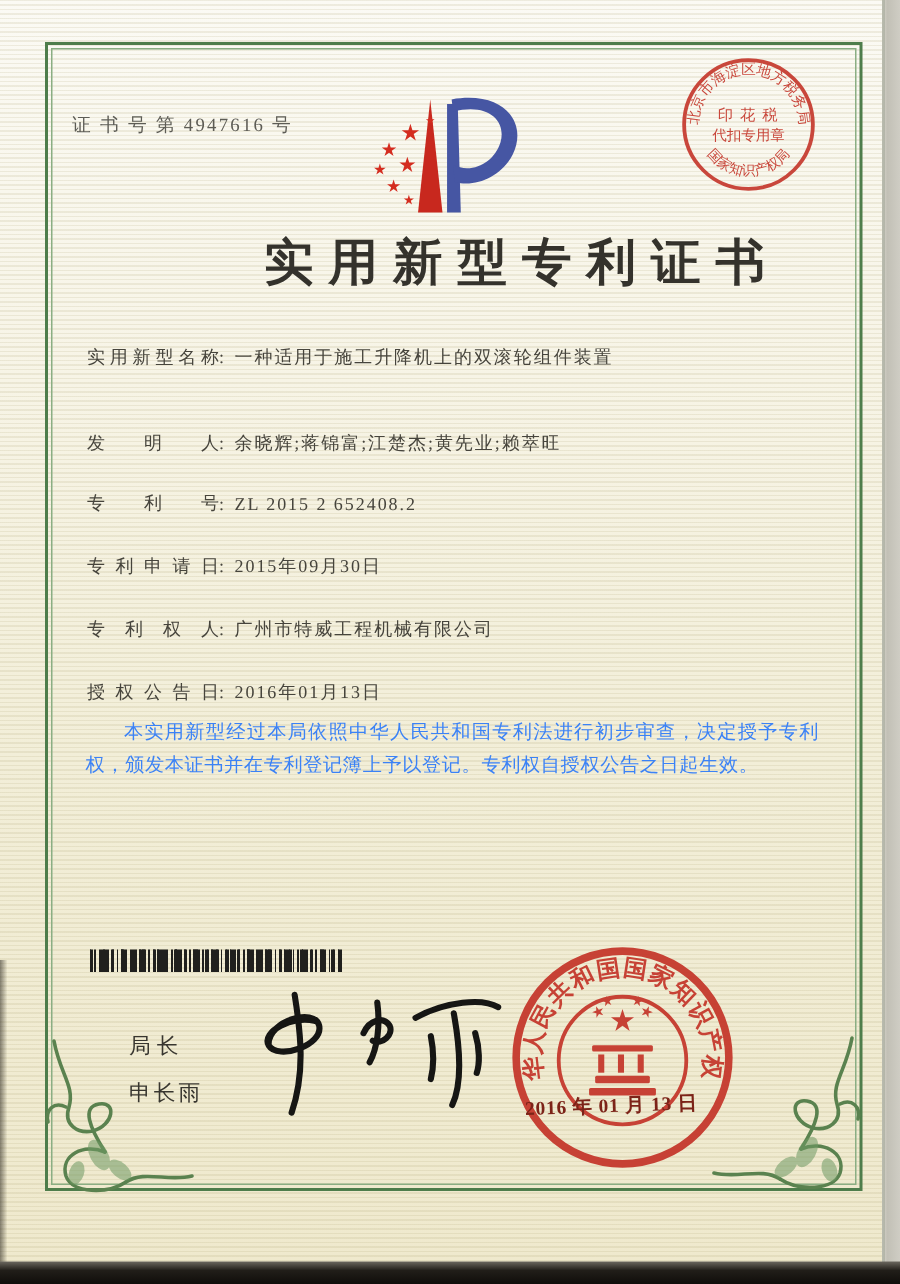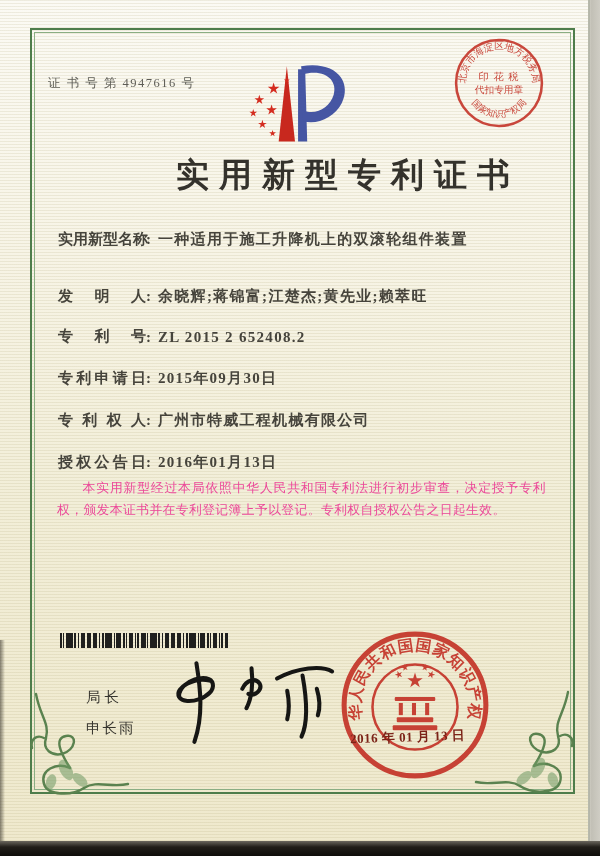--- a/index.html
+++ b/index.html
@@ -28,28 +28,28 @@
   .border-box::before{content:"";position:absolute;left:2px;top:2px;right:2px;bottom:2px;
       border:1px solid #8aae83;}
 
   .cert-number{position:absolute;left:48px;top:63px;font-size:12.5px;color:#5d5c55;letter-spacing:1.5px;margin-top:12px;}
 
   .logo{position:absolute;left:240px;top:60px;width:112px;height:94px;}
 
   .title{position:absolute;left:0;top:153px;width:590px;text-align:center;
       font-size:33px;font-weight:bold;color:#34322c;letter-spacing:10px;text-indent:10px;padding-left:48px;}
 
-  .field-row{position:absolute;left:58px;font-size:15px;color:#46443c;white-space:nowrap;font-weight:bold;}
+  .field-row{position:absolute;left:58px;font-size:12px;color:#46443c;white-space:nowrap;}
   .field-row .label{display:inline-block;width:88px;text-align:justify;text-align-last:justify;vertical-align:bottom;}
   .field-row .colon{margin-right:7px;}
   .field-row .value{letter-spacing:1.3px;}
   .r0{top:230px;} .r1{top:287px;} .r2{top:327px;} .r3{top:369px;} .r4{top:411px;} .r5{top:453px;}
 
   .body-text{position:absolute;left:57px;top:477px;width:489px;}
-  .body-text p{margin:0;font-size:12.8px;line-height:1.74;color:#ec4899;
+  .body-text p{margin:0;font-size:12.8px;line-height:1.74;color:#3b82f6;
       text-align:justify;text-indent:2em;letter-spacing:.4px;}
 
   .barcode{position:absolute;left:60px;top:633px;width:168px;height:15px;
       background:
         repeating-linear-gradient(90deg,#20201e 0 1px,rgba(0,0,0,0) 1px 3px),
         repeating-linear-gradient(90deg,#20201e 0 2px,rgba(0,0,0,0) 2px 7px),
         repeating-linear-gradient(90deg,rgba(0,0,0,0) 0 9px,#20201e 9px 12px);}
 
   .issuer-title{position:absolute;left:86px;top:688px;font-size:14.5px;color:#38362f;letter-spacing:4px;}
   .issuer-name{position:absolute;left:86px;top:719px;font-size:14.5px;color:#38362f;letter-spacing:2px;}

